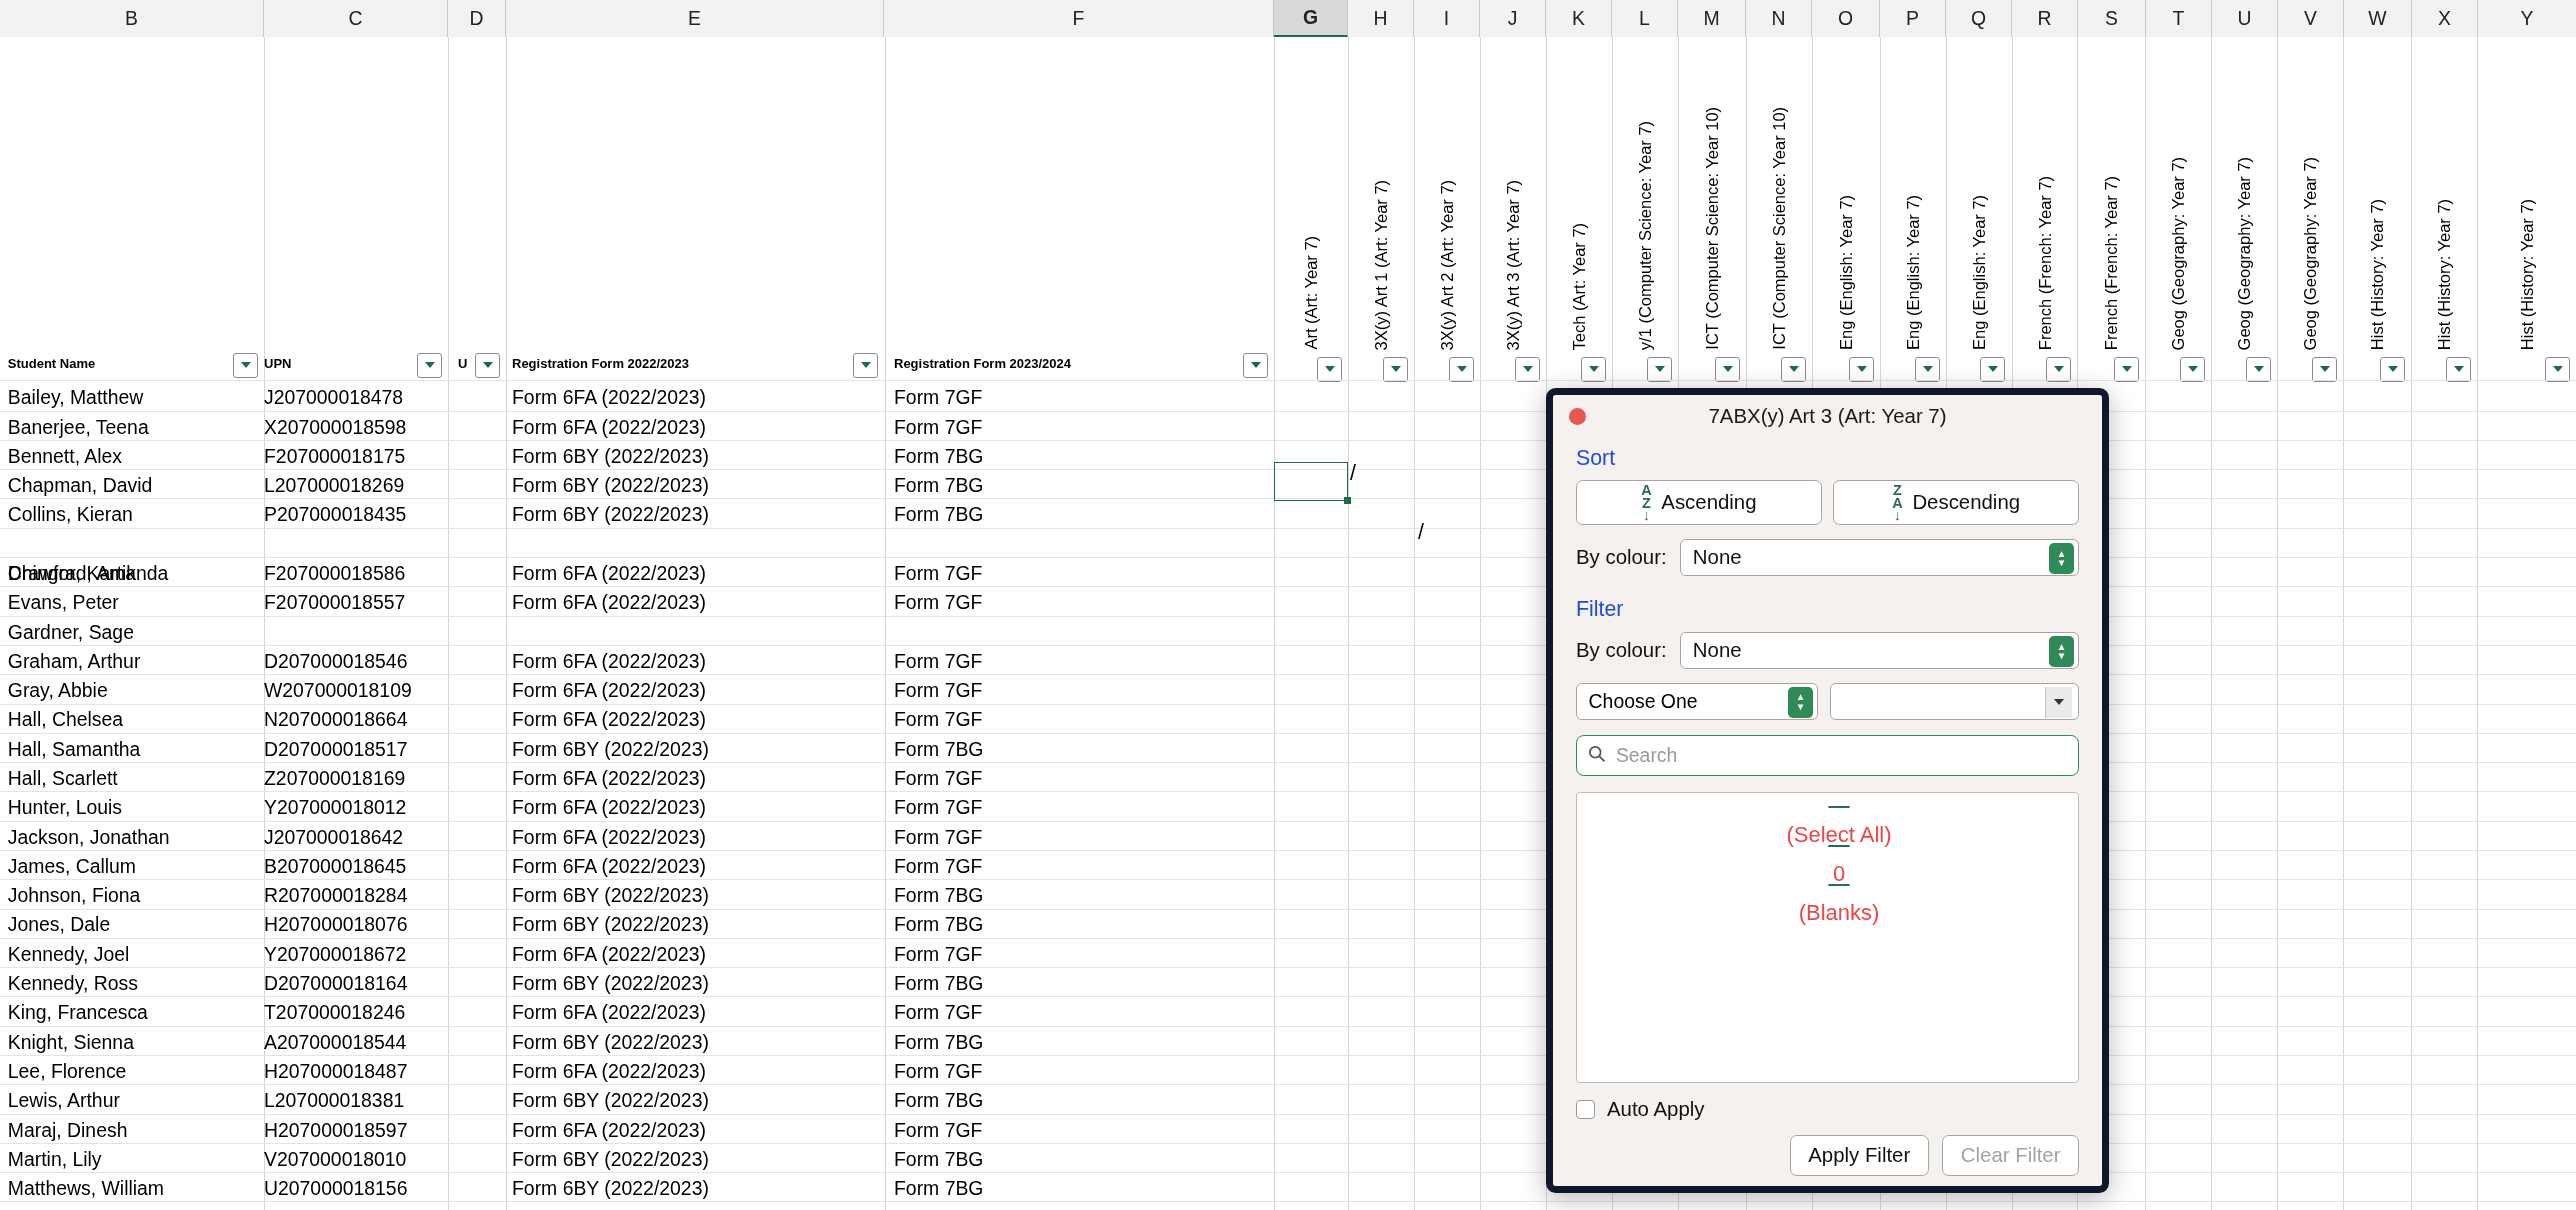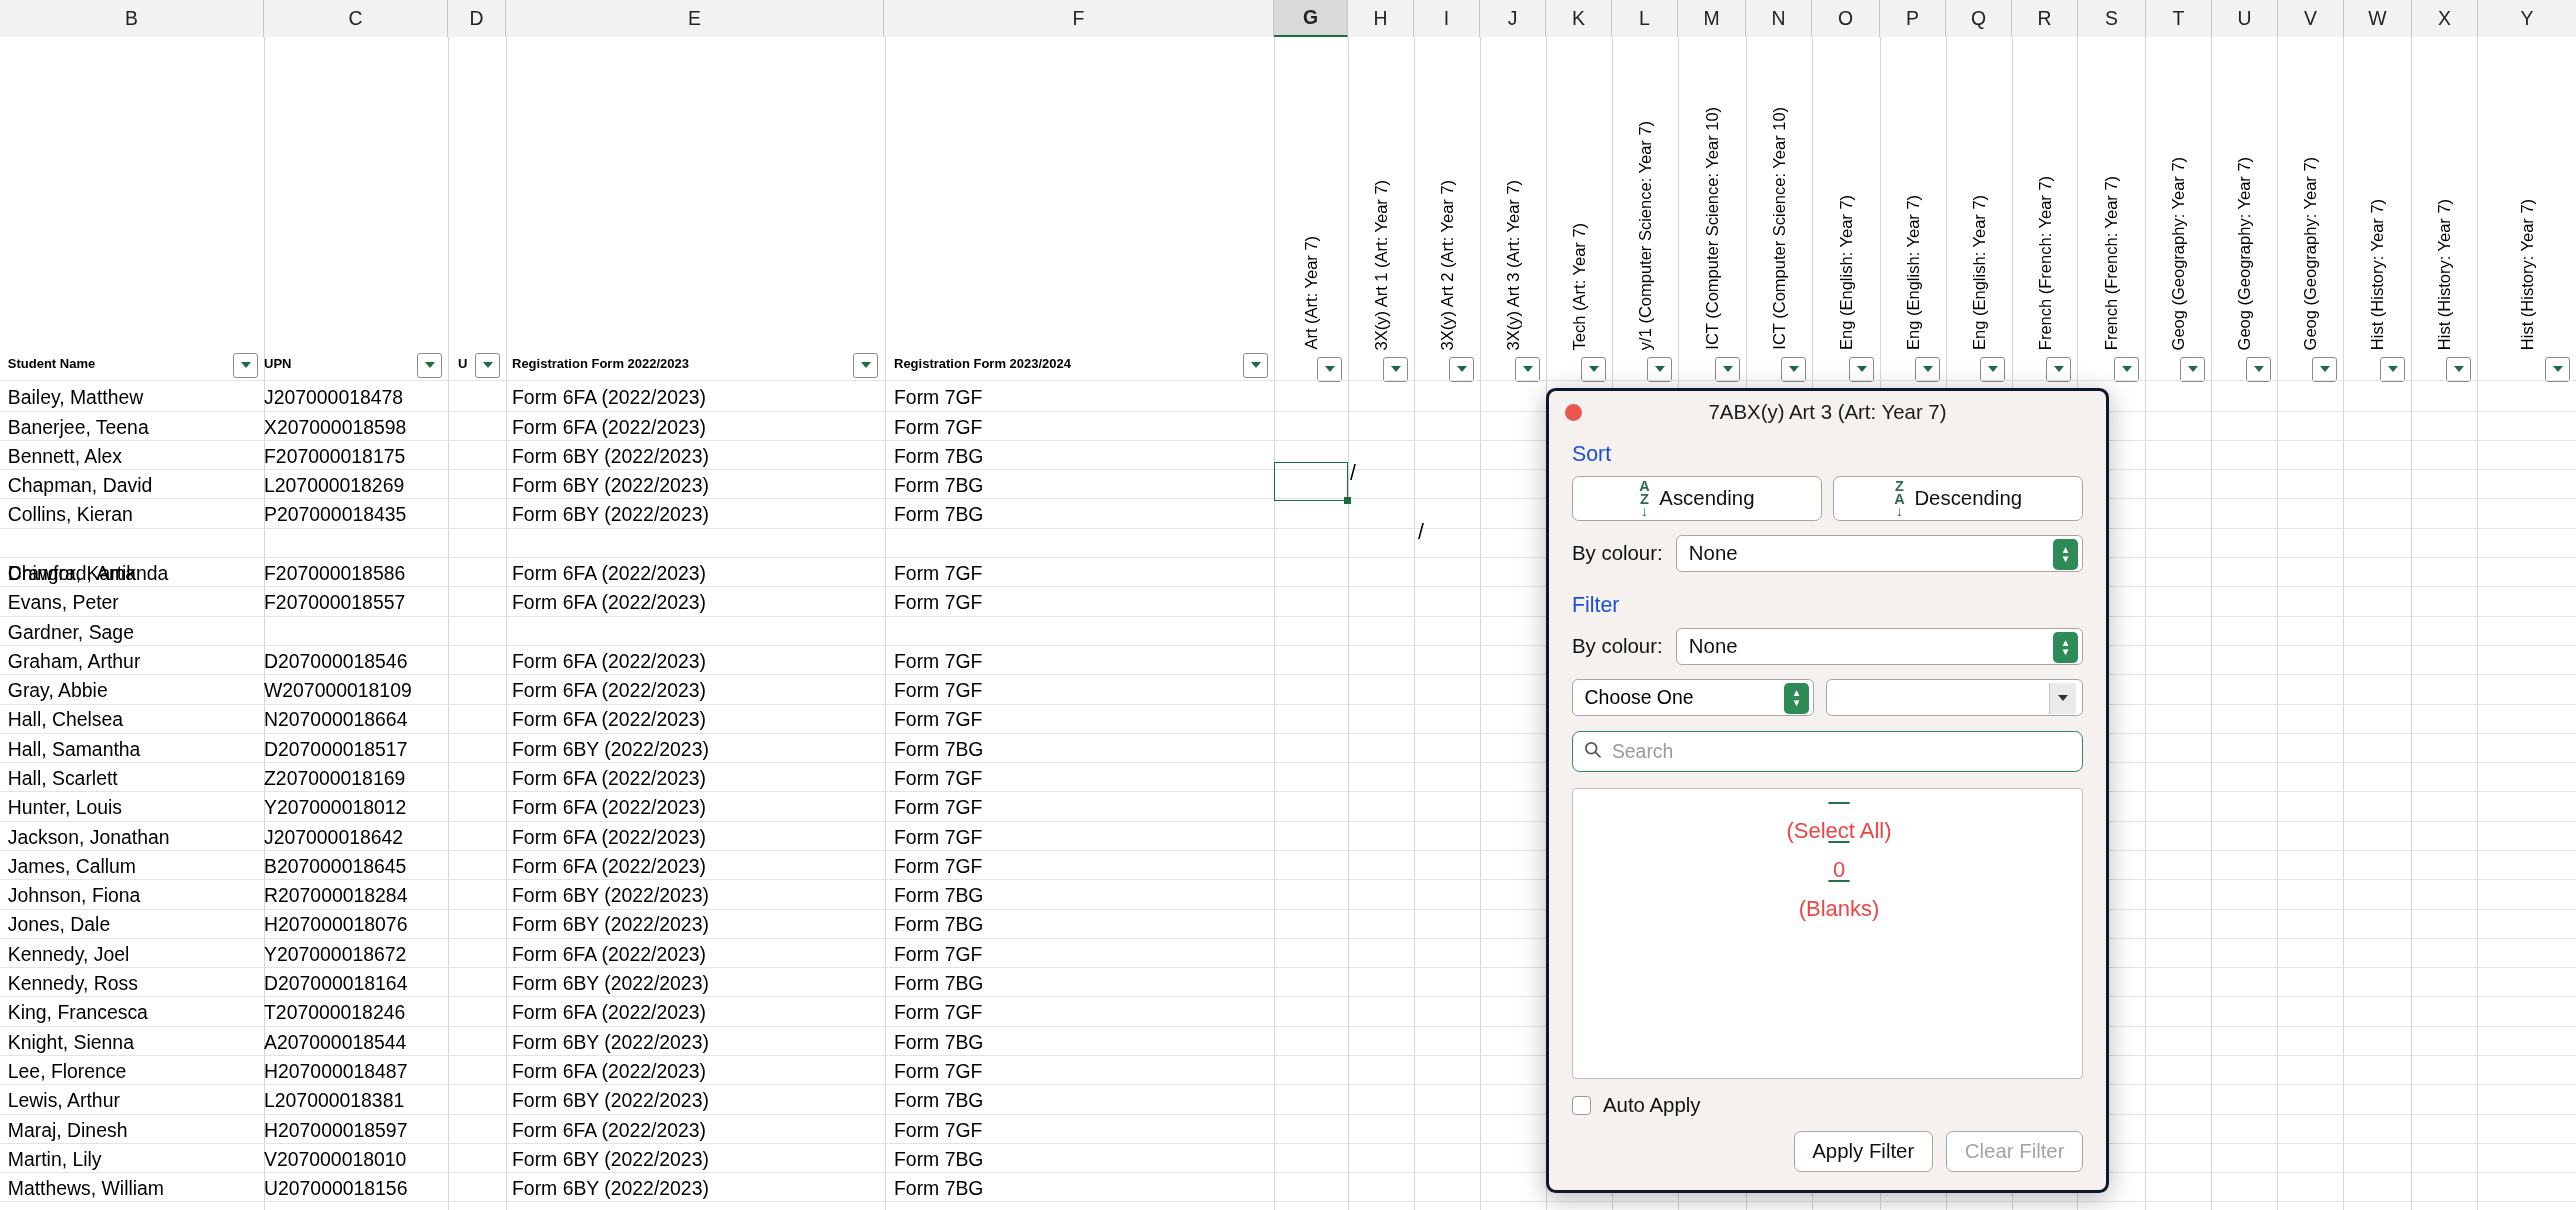--- a/index.html
+++ b/index.html
@@ -156,21 +156,21 @@
   }
 
   
   .popup {
     position: absolute;
     left: 1546px;
     top: 388px;
     width: 563px;
     height: 805px;
     background: #f4f1ee;
-    border: 3px solid #0f172a;
+    border: 7px solid #0f172a;
     border-radius: 9.7px;
     box-shadow: 0 5.8px 27px rgba(0,0,0,0.28);
   }
   .popup-title {
     height: 43px;
     display: flex;
     align-items: center;
     justify-content: center;
     font-size: 20.4px;
     color: #1a1a1a;

